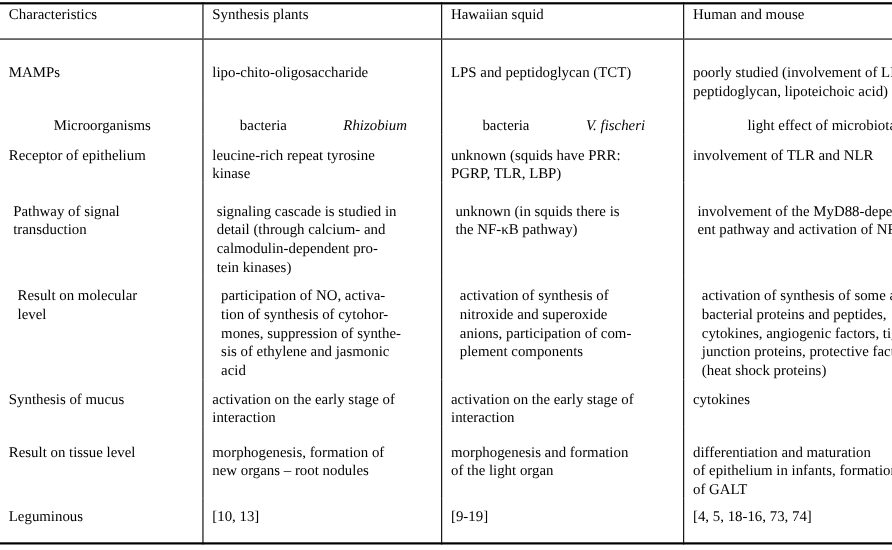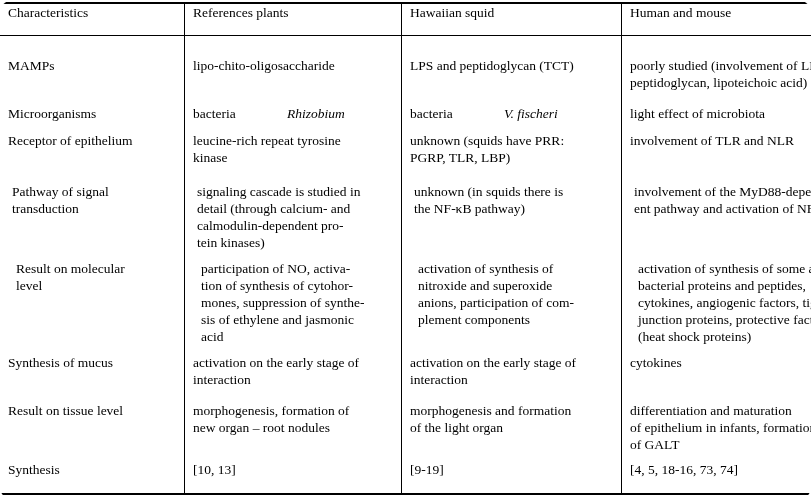--- a/index.html
+++ b/index.html
@@ -11,21 +11,20 @@
     width: 811px;
     height: 500px;
     background: #ffffff;
     color: #000000;
     font-family: "Liberation Serif", "DejaVu Serif", serif;
     font-size: 13.5px;
     line-height: 17px;
     box-sizing: border-box;
     padding-top: 2px;
     overflow: hidden;
-    border-radius: 13px;
   }
   table.paper-table {
     border-collapse: collapse;
     width: 811px;
     table-layout: fixed;
     border-top: 2px solid #000;
     border-bottom: 2px solid #000;
   }
   table.paper-table th,
   table.paper-table td {
@@ -48,37 +47,37 @@
     vertical-align: middle;
     height: 31px;
     border-bottom: 1px solid #000;
     padding-top: 0;
     padding-bottom: 0;
   }
   td.c0 { padding-left: 10px; margin-left: 32px; }
   em.taxon { font-style: italic; margin-left: 48px; }
   
   tbody tr:nth-child(1) td { padding-top: 21px; }
-  tbody tr:nth-child(2) td { padding-top: 14px; }
+  tbody tr:nth-child(2) td { padding-top: 14px; text-align: center; }
   tbody tr:nth-child(3) td { padding-top: 10px; }
   tbody tr:nth-child(4) td { padding-top: 17px; padding-left: 12px; }
   tbody tr:nth-child(5) td { padding-top: 9px; padding-left: 16px; }
   tbody tr:nth-child(6) td { padding-top: 9px; }
   tbody tr:nth-child(7) td { padding-top: 14px; }
   tbody tr:nth-child(8) td { padding-top: 8px; padding-bottom: 15px; }
 </style>
 </head>
 <body>
 
 <div class="page">
   <table class="paper-table">
     <thead>
       <tr>
           <th class="c0">Characteristics</th>
-          <th class="c1">References plants</th>
+          <th class="c1">Synthesis plants</th>
           <th class="c2">Hawaiian squid</th>
           <th class="c3">Human and mouse</th>
         </tr>
     </thead>
     <tbody>
         <tr>
           <td class="c0">MAMPs</td>
           <td class="c1"><span>lipo-chito-oligosaccharide</span></td>
           <td class="c2"><span>LPS and peptidoglycan (TCT)</span></td>
           <td class="c3"><span>poorly studied (involvement of LPS,
@@ -132,28 +131,28 @@
           <td class="c0">Synthesis of mucus</td>
           <td class="c1"><span>activation on the early stage of
 interaction</span></td>
           <td class="c2"><span>activation on the early stage of
 interaction</span></td>
           <td class="c3"><span>cytokines</span></td>
         </tr>
         <tr>
           <td class="c0">Result on tissue level</td>
           <td class="c1"><span>morphogenesis, formation of
-new organ – root nodules</span></td>
+new organs – root nodules</span></td>
           <td class="c2"><span>morphogenesis and formation
 of the light organ</span></td>
           <td class="c3"><span>differentiation and maturation
 of epithelium in infants, formation
 of GALT</span></td>
         </tr>
         <tr>
-          <td class="c0">Synthesis</td>
+          <td class="c0">Leguminous</td>
           <td class="c1"><span>[10, 13]</span></td>
           <td class="c2"><span>[9-19]</span></td>
           <td class="c3"><span>[4, 5, 18-16, 73, 74]</span></td>
         </tr>
       </tbody>
   </table>
 </div>
 
 </body></html>

